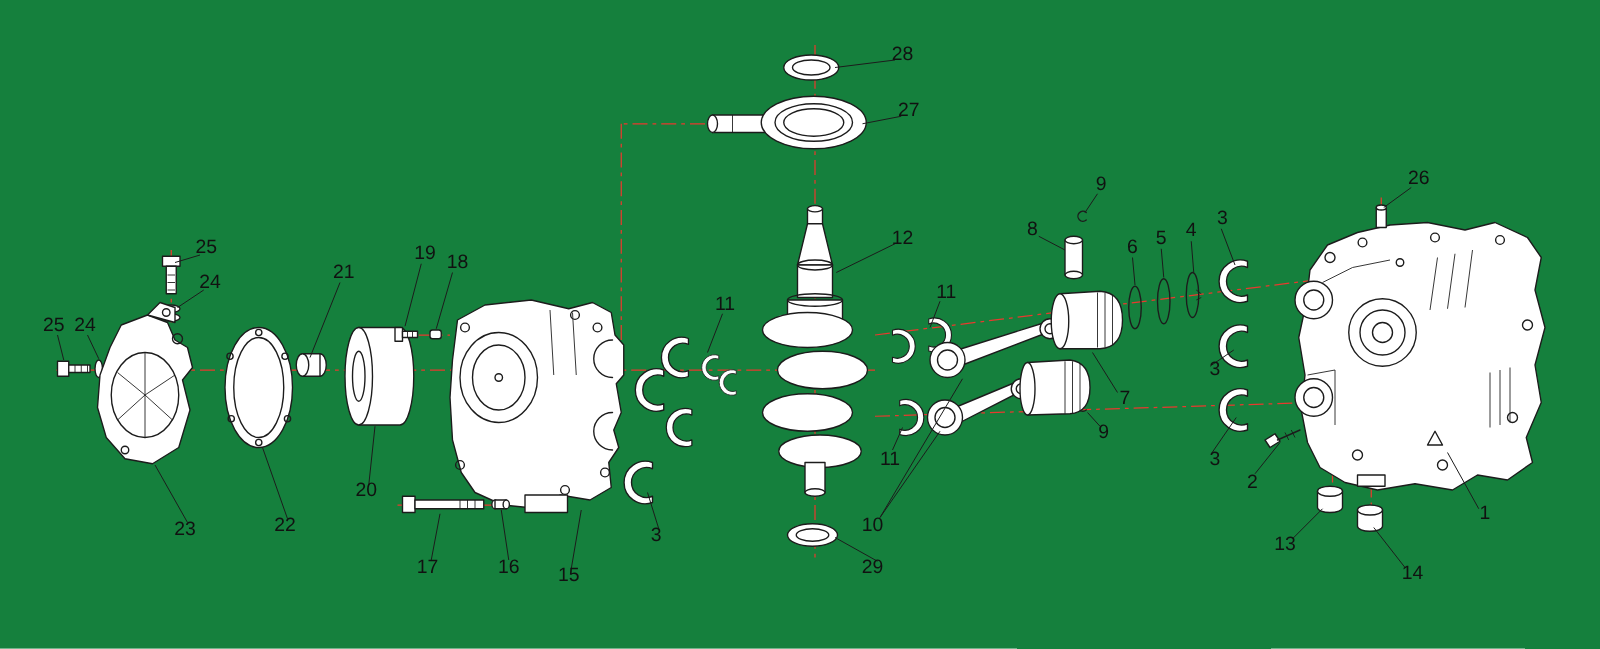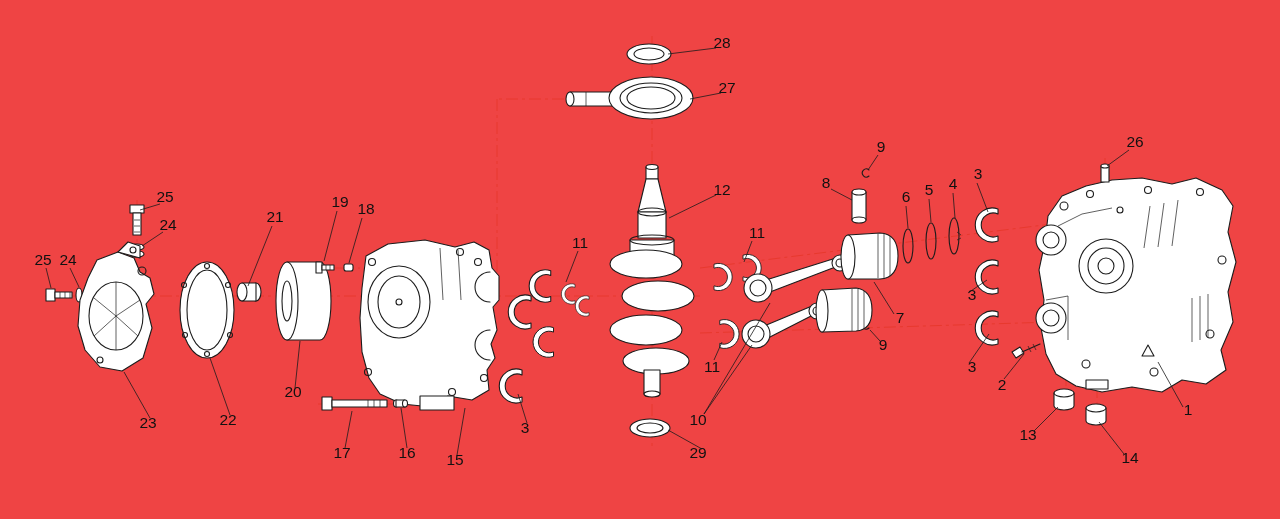--- a/index.html
+++ b/index.html
@@ -1,17 +1,17 @@
 <!DOCTYPE html>
 <html><head>
 <meta charset="utf-8">
 <title>Exploded Parts Diagram</title>
 <style>
   html,body{margin:0;padding:0;background:#fff;}
-  .stage{position:relative;width:1280px;height:519px;background:#ef4444;overflow:hidden;
+  .stage{position:relative;width:1280px;height:519px;background:#15803d;overflow:hidden;
          font-family:"Liberation Sans",sans-serif;}
   svg{display:block;}
   .fw{fill:#ffffff;stroke:#1c1c1c;stroke-width:1.1;stroke-linejoin:round;}
   .ln{fill:none;stroke:#1c1c1c;stroke-width:1.1;stroke-linejoin:round;stroke-linecap:round;}
   .thin{fill:none;stroke:#1c1c1c;stroke-width:0.7;}
   .cl line, .cl path{stroke:#e8392e;stroke-width:1;fill:none;stroke-dasharray:12 4 3 4;}
   .ldr line, .ldr polyline{stroke:#1c1c1c;stroke-width:0.8;fill:none;}
   .lbl{font-family:"Liberation Sans",sans-serif;font-size:15.5px;fill:#111;text-anchor:middle;}
 </style>
 </head>

